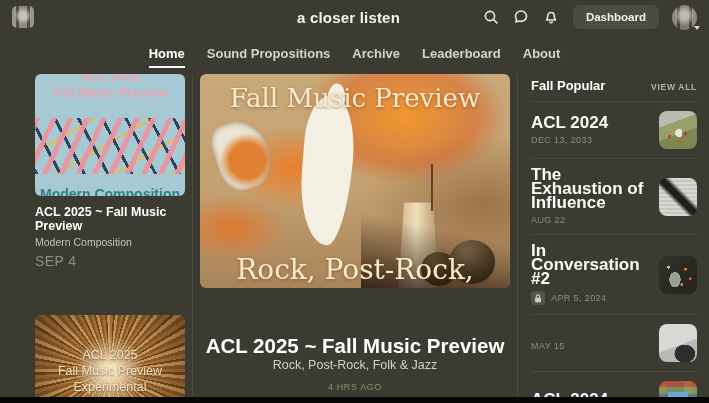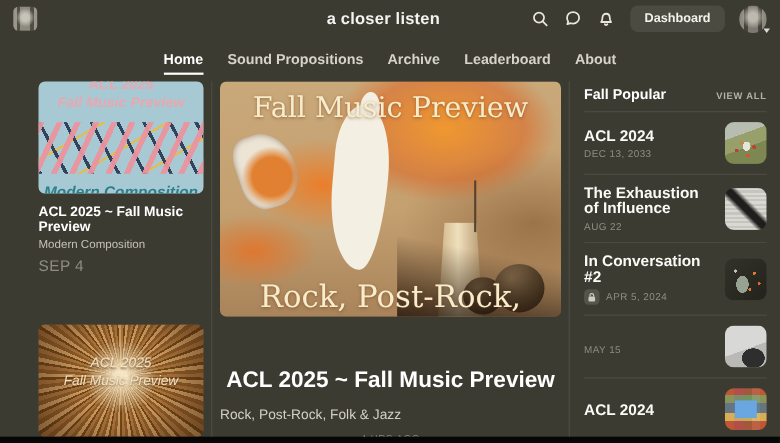--- a/index.html
+++ b/index.html
@@ -56,21 +56,21 @@
   
   .content { display:flex; align-items:stretch; padding:6px 12px 0 35px; }
   .vdiv { width:1px; background:rgba(255,255,255,.09); margin:0 7px; }
   .col-left { width:150px; flex:none; }
   .col-center { width:310px; flex:none; }
   .col-right { width:172px; flex:none; padding-left:6px; }
 
   
   .card { cursor:pointer; }
   .card + .card { margin-top:46px; }
-  .card-img { height:102px; border-radius:6px; position:relative; overflow:hidden;font-style:italic; }
+  .card-img { height:122px; border-radius:6px; position:relative; overflow:hidden; }
   .c1 { background:#a7c9d3; }
   .c1-confetti {
     position:absolute; left:0; right:0; top:36%; height:46%;
     background-image:
       repeating-linear-gradient(115deg, rgba(235,148,158,.95) 0 5px, rgba(0,0,0,0) 5px 15px),
       repeating-linear-gradient(62deg, rgba(36,52,80,.9) 0 3px, rgba(0,0,0,0) 3px 21px),
       repeating-linear-gradient(150deg, rgba(240,185,60,.9) 0 2px, rgba(0,0,0,0) 2px 29px);
   }
   .c1-text { position:absolute; top:-5px; left:0; right:0; text-align:center; color:#e9a7b0; font-weight:bold; line-height:16px; font-size:13px; }
   .c1-bottom { position:absolute; bottom:-6px; left:0; right:0; text-align:center; color:#2e7f8c; font-weight:bold; font-size:14px; }
@@ -130,31 +130,31 @@
     position:absolute; right:0; bottom:0; width:48%; height:34%;
     background:linear-gradient(12deg, rgba(35,22,12,.85), rgba(0,0,0,0) 72%);
   }
   .fi-text-top, .fi-text-bottom {
     position:absolute; left:0; right:0; text-align:center; color:#f7eccb;
     font-family:"DejaVu Serif", serif; text-shadow:0 1px 3px rgba(110,55,15,.55);
   }
   .fi-text-top { top:4%; font-size:26px; }
   .fi-text-bottom { bottom:1%; font-size:28px; }
   .feat-title { margin-top:46px; text-align:center; font-size:20.5px; font-weight:bold; color:#ffffff; }
-  .feat-sub { margin-top:12px; font-size:12.5px; color:#d2d0c6; }
+  .feat-sub { text-align:center; font-size:12.5px; color:#d2d0c6; }
   .feat-time { margin-top:10px; text-align:center; font-size:9px; color:#8f8d81; letter-spacing:.6px; }
 
   
   .sb-head { display:flex; align-items:baseline; justify-content:space-between; padding:4px 0 8px; }
   .sb-title { font-size:13px; font-weight:bold; color:#ffffff; }
   .sb-viewall { font-size:8.5px; color:#b4b2a8; letter-spacing:.7px; cursor:pointer; font-weight:bold; }
   .sb-item { display:flex; align-items:center; gap:10px; padding:9px 0; border-top:1px solid rgba(255,255,255,.08); cursor:pointer; }
   .sb-item:first-of-type { border-top:none; }
   .sb-text { flex:1; min-width:0; }
-  .sb-item-title { font-size:14px; font-weight:bold; color:#fbfaf6; line-height:14px; }
+  .sb-item-title { font-size:17px; font-weight:bold; color:#fbfaf6; line-height:14px; }
   .sb-item-meta { margin-top:5px; display:flex; align-items:center; gap:6px; }
   .sb-item-date { font-size:9px; color:#8f8d81; letter-spacing:.4px; }
   .lock-badge {
     width:14px; height:14px; border-radius:4px; background:rgba(255,255,255,.13);
     display:flex; align-items:center; justify-content:center; flex:none;
   }
   .thumb { width:38px; height:38px; border-radius:8px; flex:none; overflow:hidden; }
   .t-meadow {
     background-image:
       radial-gradient(2.5px 2.5px at 28% 68%, #c04030 70%, rgba(0,0,0,0) 71%),
@@ -251,20 +251,21 @@
       <div class="card-cat">Modern Composition</div>
       <div class="card-date">SEP 4</div>
     </div>
 
     <div class="card">
       <div class="card-img c2">
         <div class="c2-vignette"></div>
         <div class="c2-text">
           <div>ACL 2025</div>
           <div>Fall Music Preview</div>
+          <div>Experimental</div>
         </div>
       </div>
       <div class="card-title">ACL 2025 ~ Fall Music Preview</div>
 
     </div>
   </div>
 
   <div class="vdiv"></div>
 
   <div class="col-center">

